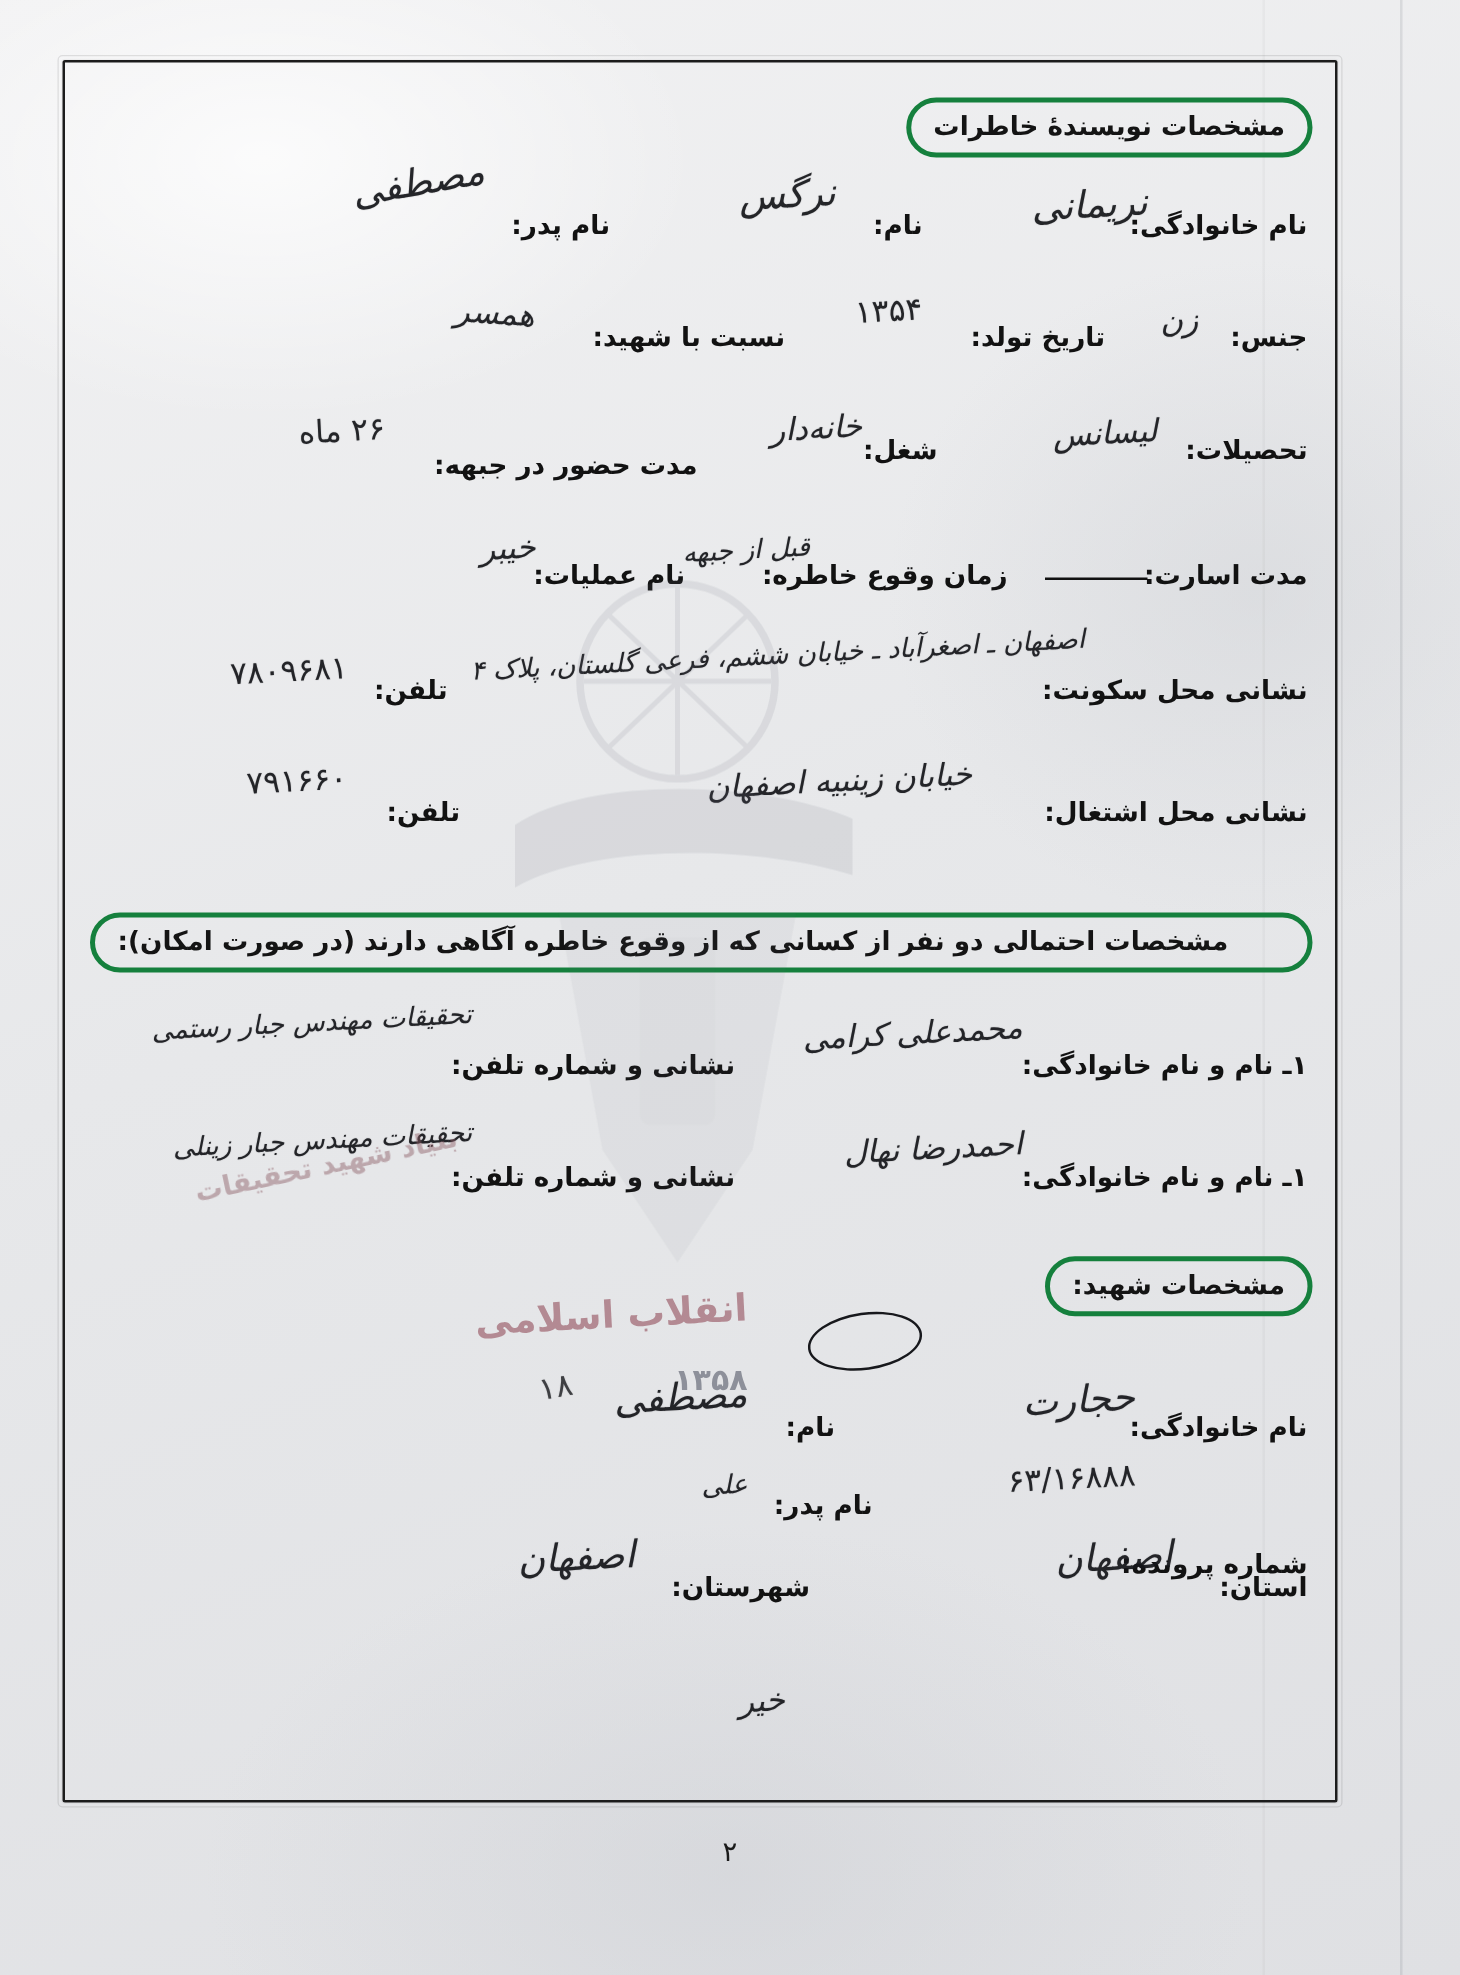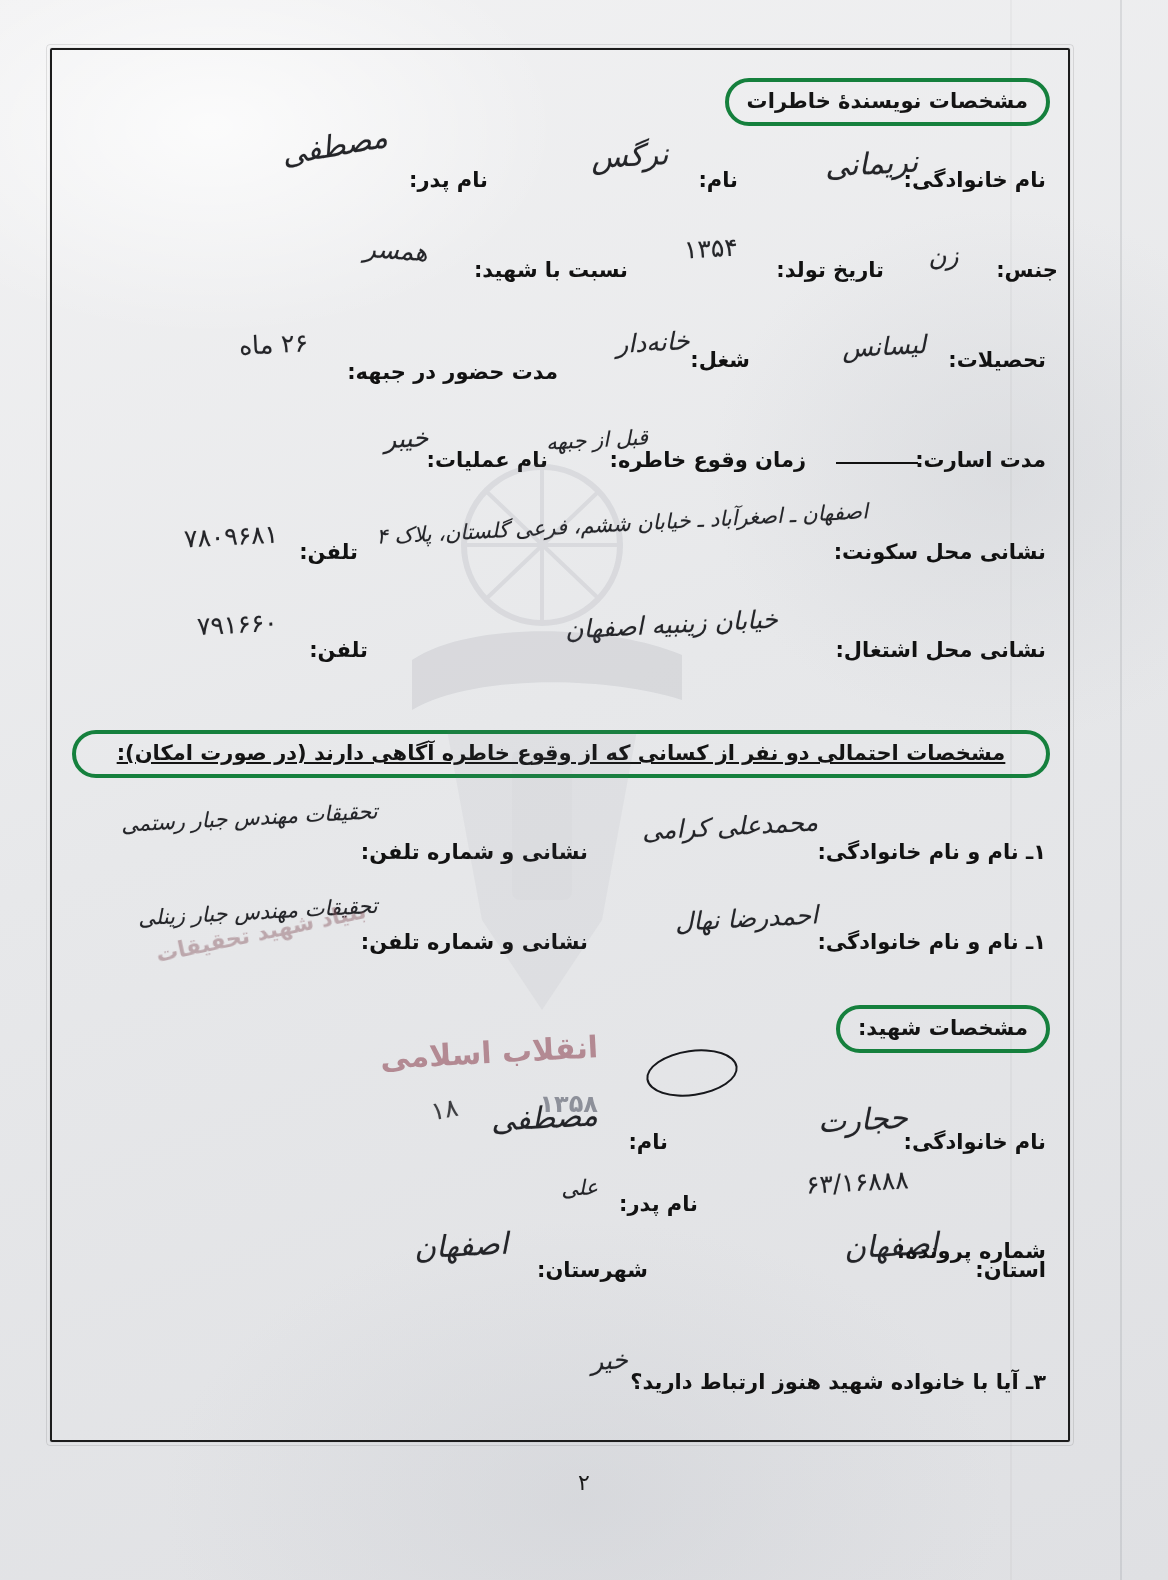--- a/index.html
+++ b/index.html
@@ -99,21 +99,21 @@
 
   <div class="label" style="right:22px;top:118px;">نام خانوادگی:</div>
   <div class="ink big rot-2" style="right:150px;top:96px;">نریمانی</div>
 
   <div class="label" style="right:330px;top:118px;">نام:</div>
   <div class="ink big rot-2" style="right:400px;top:88px;">نرگس</div>
 
   <div class="label" style="right:580px;top:118px;">نام پدر:</div>
   <div class="ink big rot-4" style="right:680px;top:78px;">مصطفی</div>
 
-  <div class="label" style="right:10px;top:208px;">جنس:</div>
+  <div class="label" style="right:22px;top:208px;">جنس:</div>
   <div class="ink md rot-2" style="right:110px;top:192px;">زن</div>
 
   <div class="label" style="right:184px;top:208px;text-align:right;">تاریخ تولد:</div>
   <div class="ink md num rot-2" style="right:330px;top:184px;">۱۳۵۴</div>
 
   <div class="label" style="right:440px;top:208px;text-align:right;">نسبت با شهید:</div>
   <div class="ink md rot-3" style="right:640px;top:186px;">همسر</div>
 
   <div class="label" style="right:22px;top:298px;">تحصیلات:</div>
   <div class="ink md rot-2" style="right:142px;top:282px;">لیسانس</div>
@@ -136,21 +136,21 @@
   <div class="label" style="right:22px;top:490px;">نشانی محل سکونت:</div>
   <div class="ink sm rot-2" style="right:200px;top:462px;">اصفهان ـ اصغرآباد ـ خیابان ششم، فرعی گلستان، پلاک ۴</div>
   <div class="label" style="right:710px;top:490px;">تلفن:</div>
   <div class="ink md num rot-2" style="right:790px;top:472px;">۷۸۰۹۶۸۱</div>
 
   <div class="label" style="right:22px;top:588px;">نشانی محل اشتغال:</div>
   <div class="ink md rot-2" style="right:290px;top:560px;">خیابان زینبیه اصفهان</div>
   <div class="label" style="right:700px;top:588px;">تلفن:</div>
   <div class="ink md num rot-2" style="right:790px;top:560px;">۷۹۱۶۶۰</div>
 
-  <div class="pill wide" style="right:18px;left:20px;top:680px;text-align:center;text-decoration:underline;">مشخصات احتمالی دو نفر از کسانی که از وقوع خاطره آگاهی دارند (در صورت امکان):</div>
+  <div class="pill wide" style="right:18px;left:20px;top:680px;text-align:left;">مشخصات احتمالی دو نفر از کسانی که از وقوع خاطره آگاهی دارند (در صورت امکان):</div>
 
   <div class="label" style="right:22px;top:790px;">۱ـ نام و نام خانوادگی:</div>
   <div class="ink md rot-2" style="right:250px;top:762px;">محمدعلی کرامی</div>
   <div class="label" style="right:480px;top:790px;">نشانی و شماره تلفن:</div>
   <div class="ink sm rot-2" style="right:690px;top:756px;">تحقیقات مهندس جبار رستمی</div>
 
   <div class="label" style="right:22px;top:880px;">۱ـ نام و نام خانوادگی:</div>
   <div class="ink md rot-2" style="right:250px;top:854px;">احمدرضا نهال</div>
   <div class="label" style="right:480px;top:880px;">نشانی و شماره تلفن:</div>
   <div class="ink sm rot-2" style="right:690px;top:850px;">تحقیقات مهندس جبار زینلی</div>
@@ -167,21 +167,20 @@
   <div class="label" style="right:22px;top:1189px;">شماره پرونده:</div>
   <div class="ink md num rot-2" style="right:160px;top:1118px;">۶۳/۱۶۸۸۸</div>
   <div class="label" style="right:370px;top:1142px;">نام پدر:</div>
   <div class="ink sm rot-2" style="right:470px;top:1126px;">علی</div>
 
   <div class="label" style="right:22px;top:1208px;text-align:right;">استان:</div>
   <div class="ink big rot-2" style="right:130px;top:1178px;">اصفهان</div>
   <div class="label" style="right:420px;top:1208px;">شهرستان:</div>
   <div class="ink big rot-2" style="right:560px;top:1178px;">اصفهان</div>
 
-  <div class="label" style="right:22px;top:1320px;">۳ـ آیا با خانواده شهید هنوز ارتباط دارید؟</div>
   <div class="ink md rot-2" style="right:440px;top:1296px;">خیر</div>
 
   <div class="stamp-shape">
     <svg viewBox="0 0 380 620" width="380" height="620" aria-hidden="true">
       <g fill="#6e7280" opacity="0.45">
         <circle cx="190" cy="95" r="78" fill="none" stroke="#6e7280" stroke-width="6"></circle>
         <path d="M190 20 L190 170 M115 95 L265 95 M135 42 L246 148 M246 42 L135 148" stroke="#6e7280" stroke-width="4" fill="none"></path>
         <path d="M60 210 C120 170 260 175 330 205 L330 250 C250 225 120 225 60 260 Z"></path>
         <path d="M95 280 L285 280 L250 470 L190 560 L130 470 Z" opacity="0.5"></path>
         <rect x="160" y="300" width="60" height="150" rx="8" opacity="0.35"></rect>

